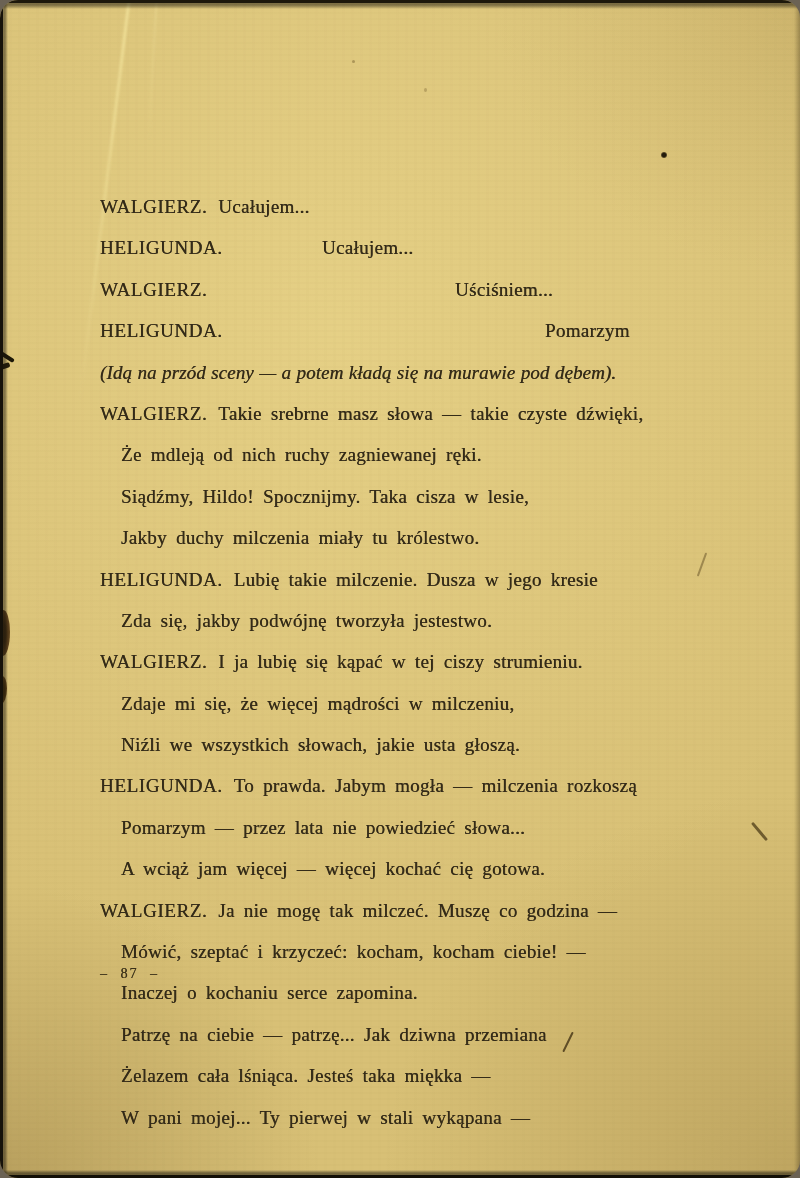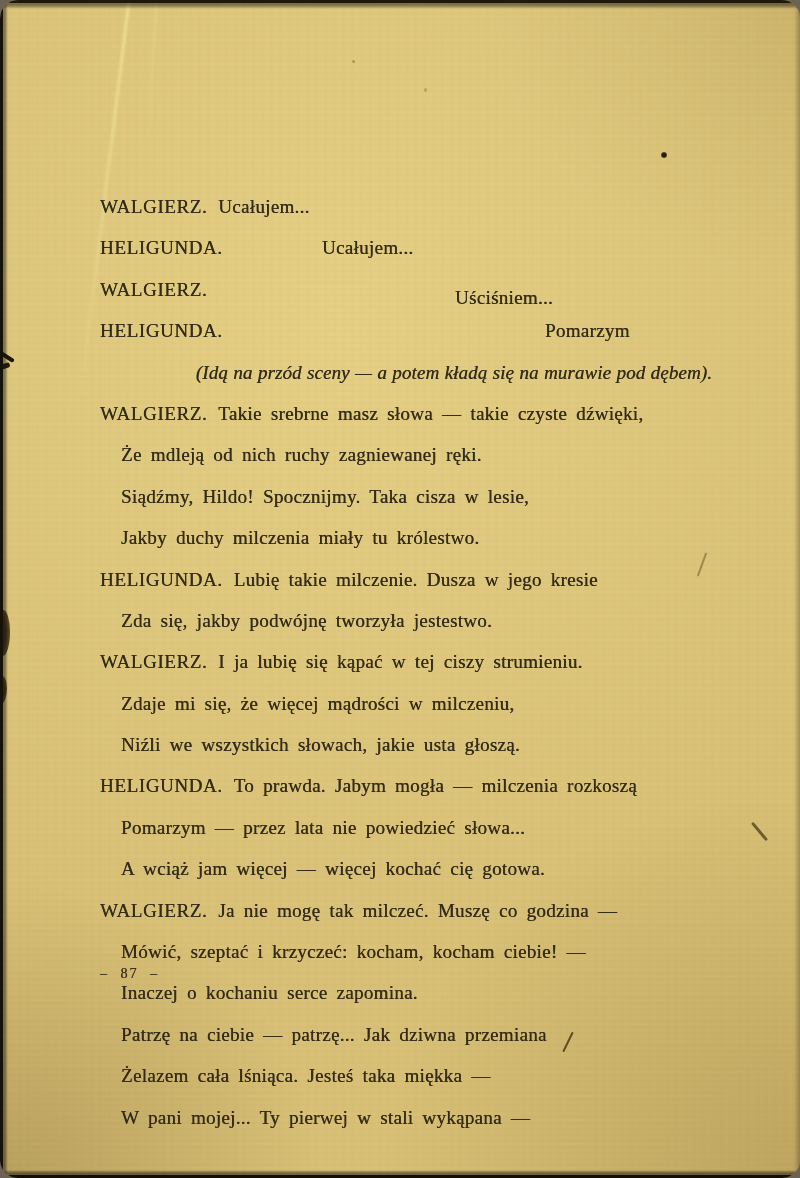--- a/index.html
+++ b/index.html
@@ -62,21 +62,21 @@
   
   .text-block {
     position:absolute; left:100px; top:177px; width:612px;
     font-size:19px; line-height:22.4px; color:#332a18;
     letter-spacing:.3px; word-spacing:4px;
     text-shadow:.35px 0 0 rgba(51,42,24,.85);
   }
   .line { position:relative; display:block; height:22.4px; white-space:nowrap; }
   .line.verse { padding-left:21px; }
   .line.italic { font-style:italic; }
-  .line.tight { word-spacing:.5px; letter-spacing:.1px;text-align:right; }
+  .line.tight { word-spacing:.5px; letter-spacing:.1px; }
   .speaker { margin-right:11px; letter-spacing:.6px; }
   .line-text.abs { position:absolute; top:0; }
   .page-number {
     position:absolute; left:100px; top:966px; width:612px;
     text-align:left; font-size:14px; color:#3a3019;
     letter-spacing:2px; word-spacing:6px;
     text-shadow:.3px 0 0 rgba(58,48,25,.8);
   }
 </style>
 </head>
@@ -85,21 +85,21 @@
 <div class="scan">
 
   <div class="grain"></div>
 
   <div class="crease-1"></div>
   <div class="crease-2"></div>
 
   <div class="text-block">
       <p class="line"><span class="speaker">WALGIERZ.</span><span class="line-text">Ucałujem...</span></p>
       <p class="line"><span class="speaker">HELIGUNDA.</span><span class="line-text abs" style="left: 222px;">Ucałujem...</span></p>
-      <p class="line"><span class="speaker">WALGIERZ.</span><span class="line-text abs" style="left: 355px; margin-top: 8px;">Uściśniem...</span></p>
+      <p class="line"><span class="speaker">WALGIERZ.</span><span class="line-text abs" style="left: 355px;">Uściśniem...</span></p>
       <p class="line"><span class="speaker">HELIGUNDA.</span><span class="line-text abs" style="left: 445px;">Pomarzym</span></p>
       <p class="line italic tight"><span class="line-text">(Idą na przód sceny — a potem kładą się na murawie pod dębem).</span></p>
       <p class="line"><span class="speaker">WALGIERZ.</span><span class="line-text">Takie srebrne masz słowa — takie czyste dźwięki,</span></p>
       <p class="line verse"><span class="line-text">Że mdleją od nich ruchy zagniewanej ręki.</span></p>
       <p class="line verse"><span class="line-text">Siądźmy, Hildo!  Spocznijmy.  Taka cisza w lesie,</span></p>
       <p class="line verse"><span class="line-text">Jakby duchy milczenia miały tu królestwo.</span></p>
       <p class="line"><span class="speaker">HELIGUNDA.</span><span class="line-text">Lubię takie milczenie.  Dusza w jego kresie</span></p>
       <p class="line verse"><span class="line-text">Zda się, jakby podwójnę tworzyła jestestwo.</span></p>
       <p class="line"><span class="speaker">WALGIERZ.</span><span class="line-text">I ja lubię się kąpać w tej ciszy strumieniu.</span></p>
       <p class="line verse"><span class="line-text">Zdaje mi się, że więcej mądrości w milczeniu,</span></p>

